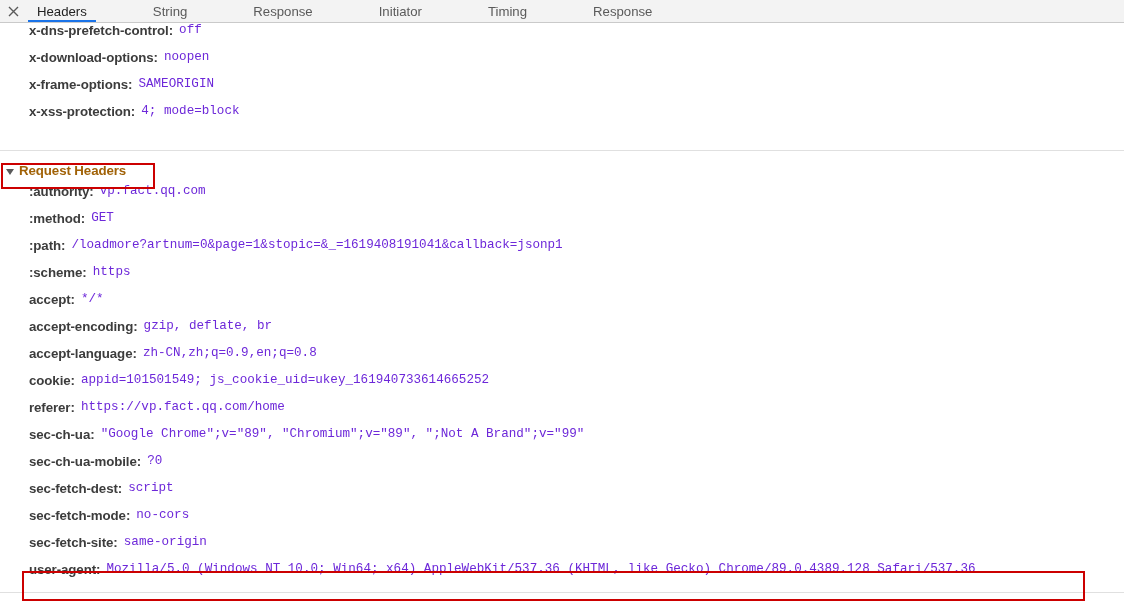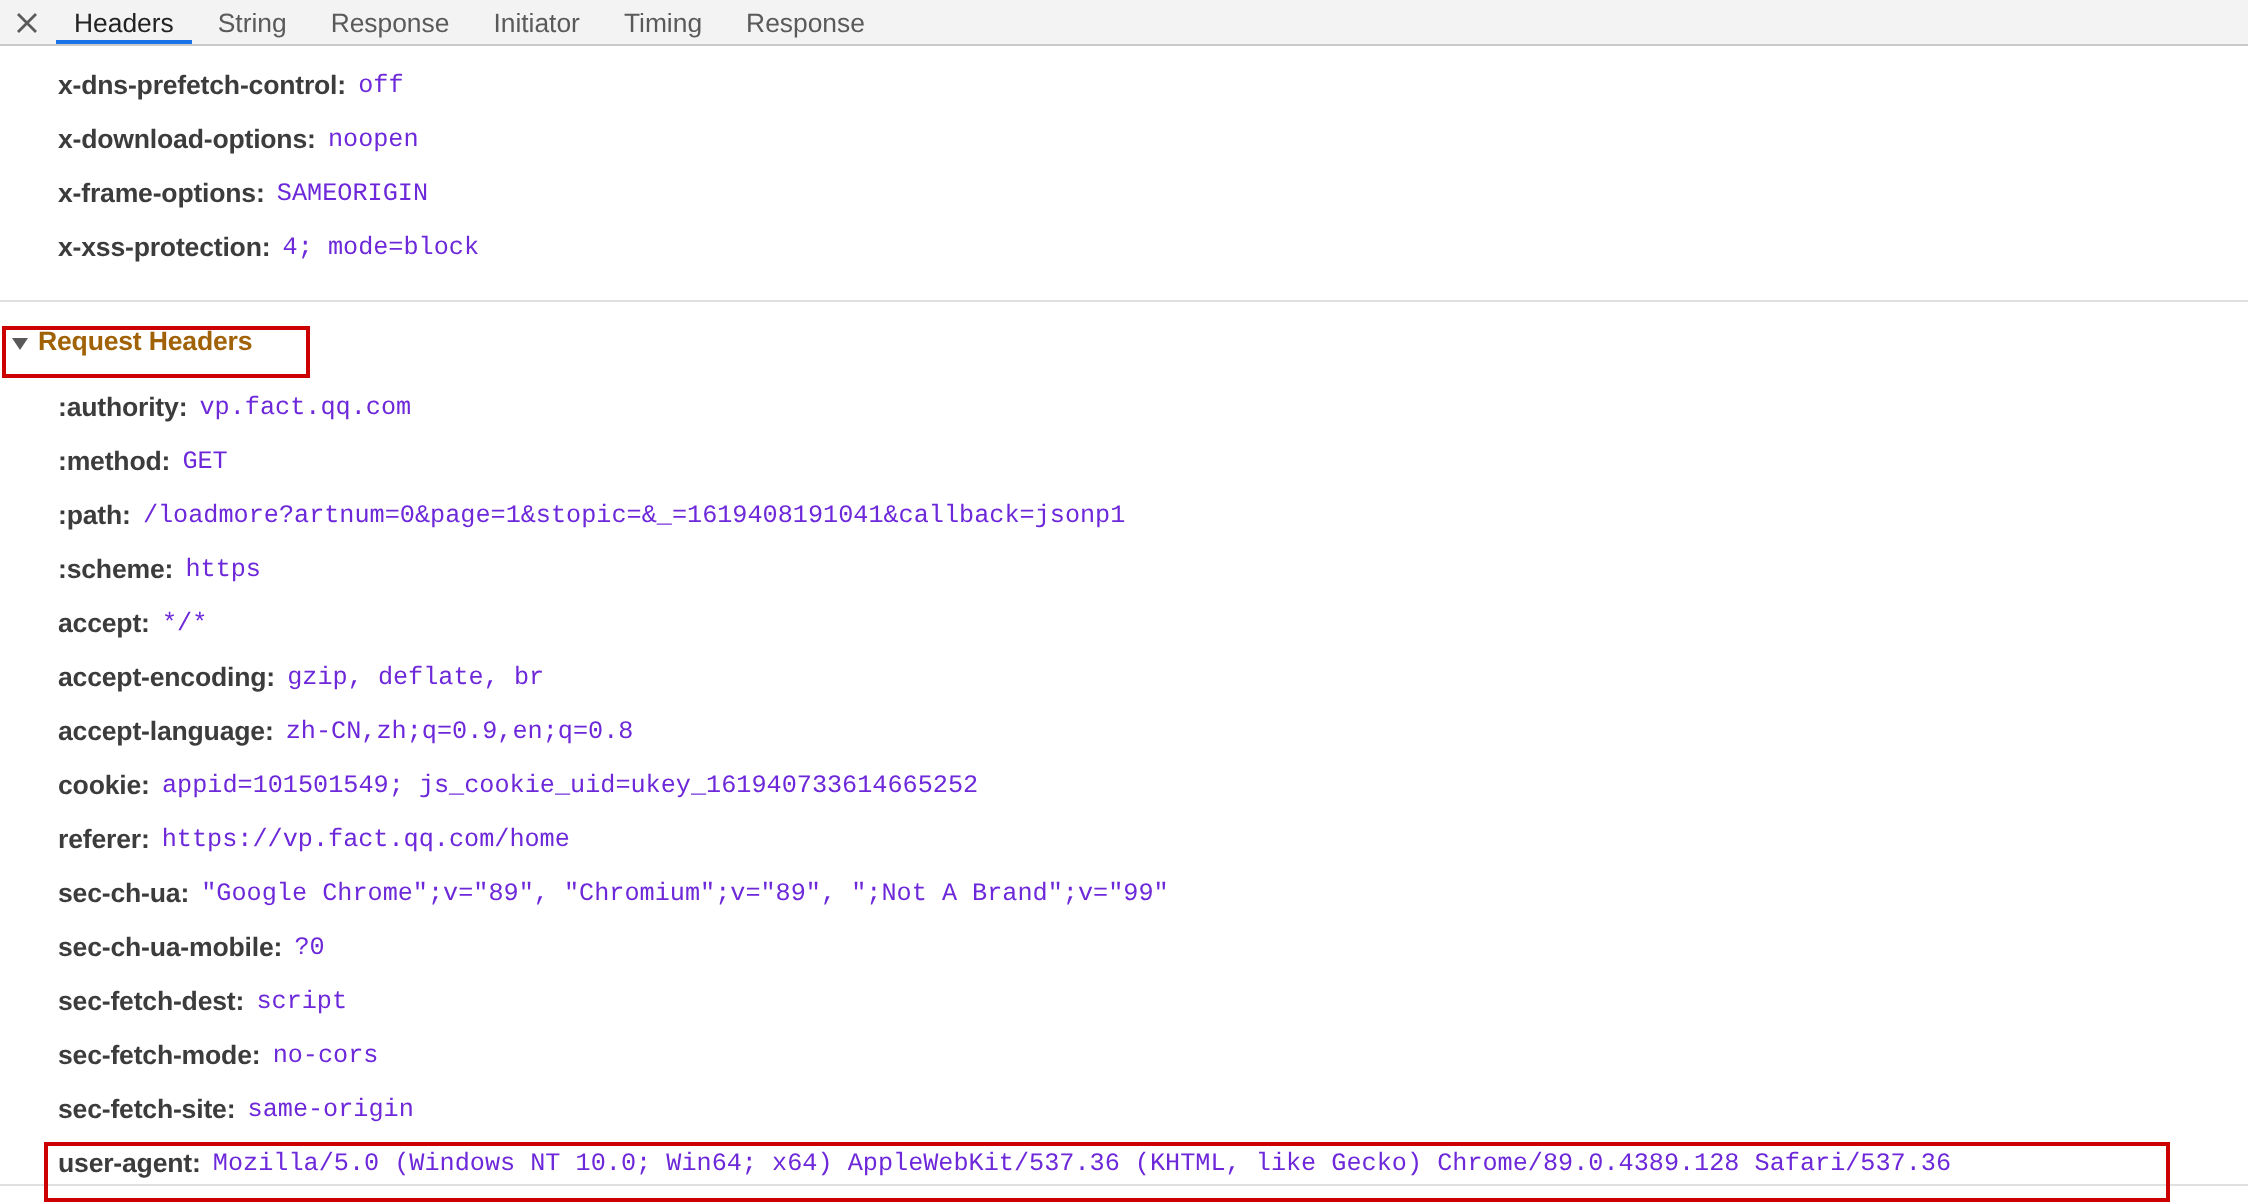--- a/index.html
+++ b/index.html
@@ -32,20 +32,21 @@
     align-items: center;
     justify-content: center;
     flex: none;
     cursor: pointer;
   }
   .close-btn svg { display: block; }
   .tabs {
     display: flex;
     align-items: center;
     height: 100%;
+    gap: 44px;
   }
   .tab {
     position: relative;
     height: 100%;
     display: flex;
     align-items: center;
     padding: 0 11px;
     font-size: 13.2px;
     color: #5a5a5a;
     white-space: nowrap;
@@ -66,21 +67,21 @@
   }
 
   
   .panel {
     position: relative;
     background: #ffffff;
   }
   .hdr-row {
     height: 27px;
     display: flex;
-    align-items: flex-end;
+    align-items: flex-start;
     padding-left: 29px;
     box-sizing: border-box;
     white-space: nowrap;
   }
   .hdr-name {
     font-family: "Liberation Sans", sans-serif;
     font-size: 13.3px;
     font-weight: bold;
     color: #3c3c3c;
     letter-spacing: -0.1px;

